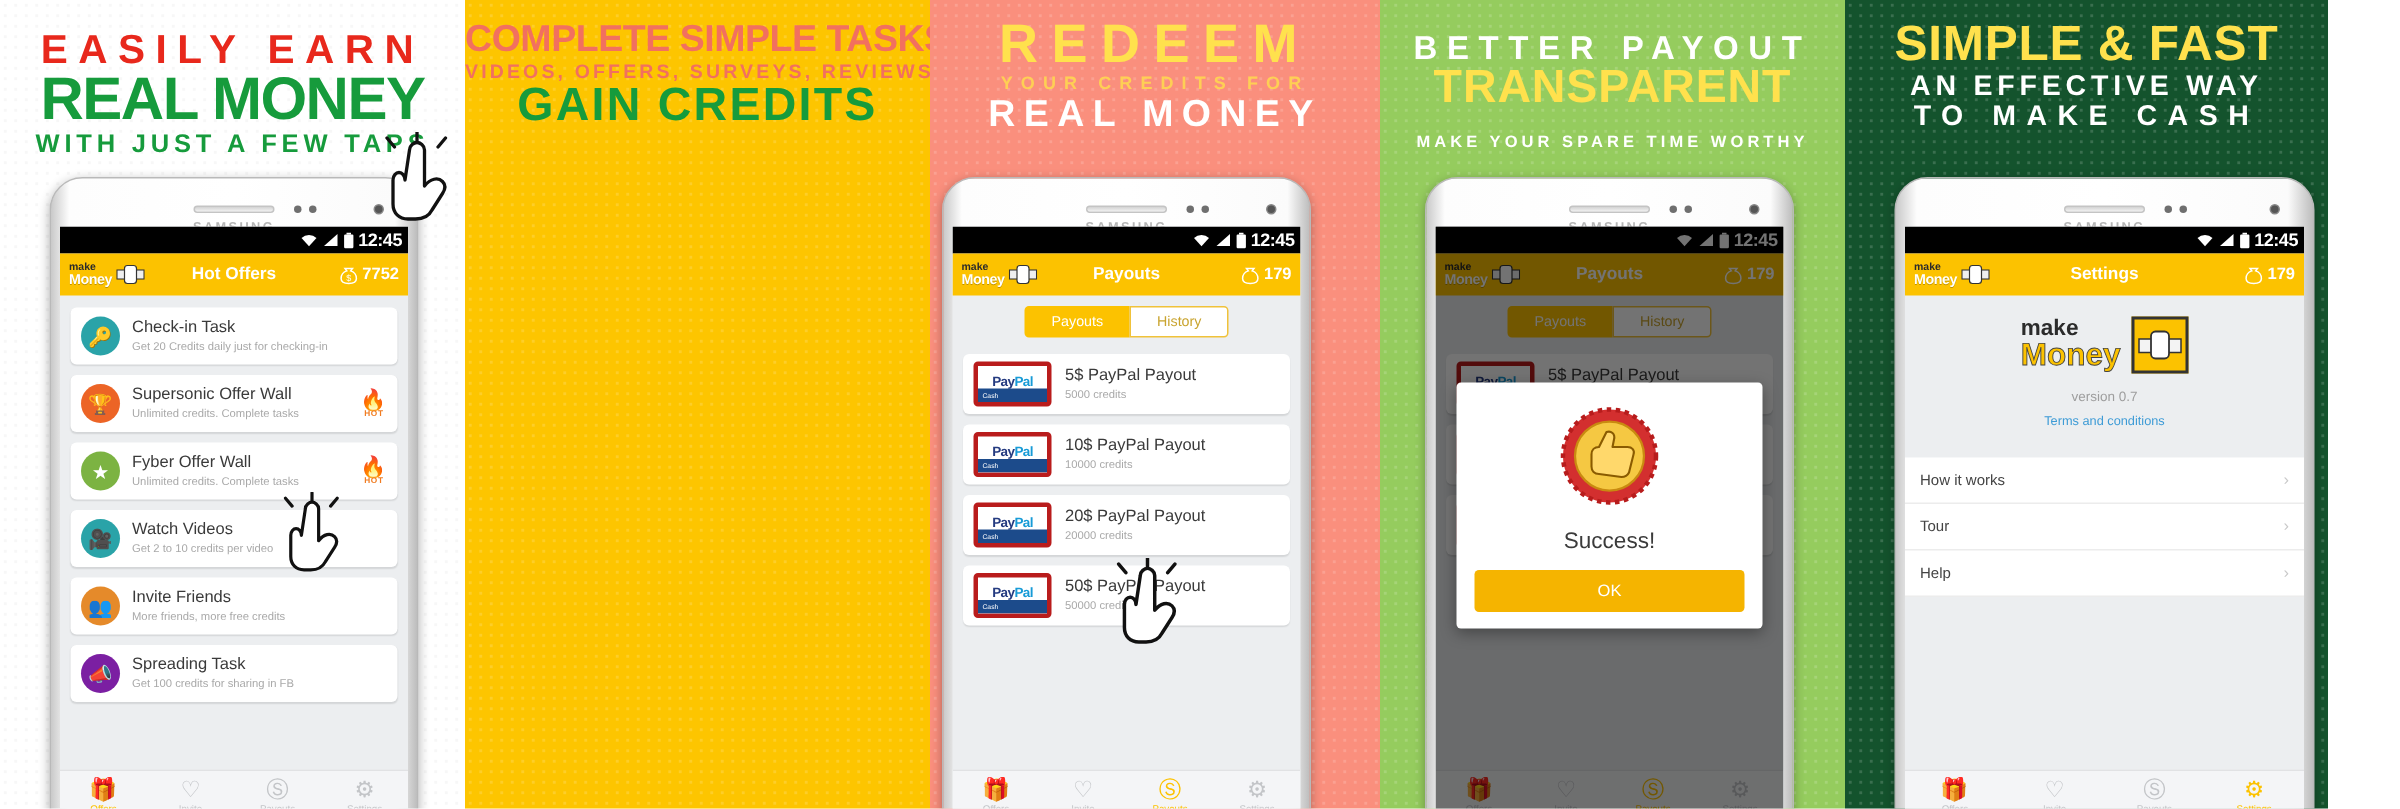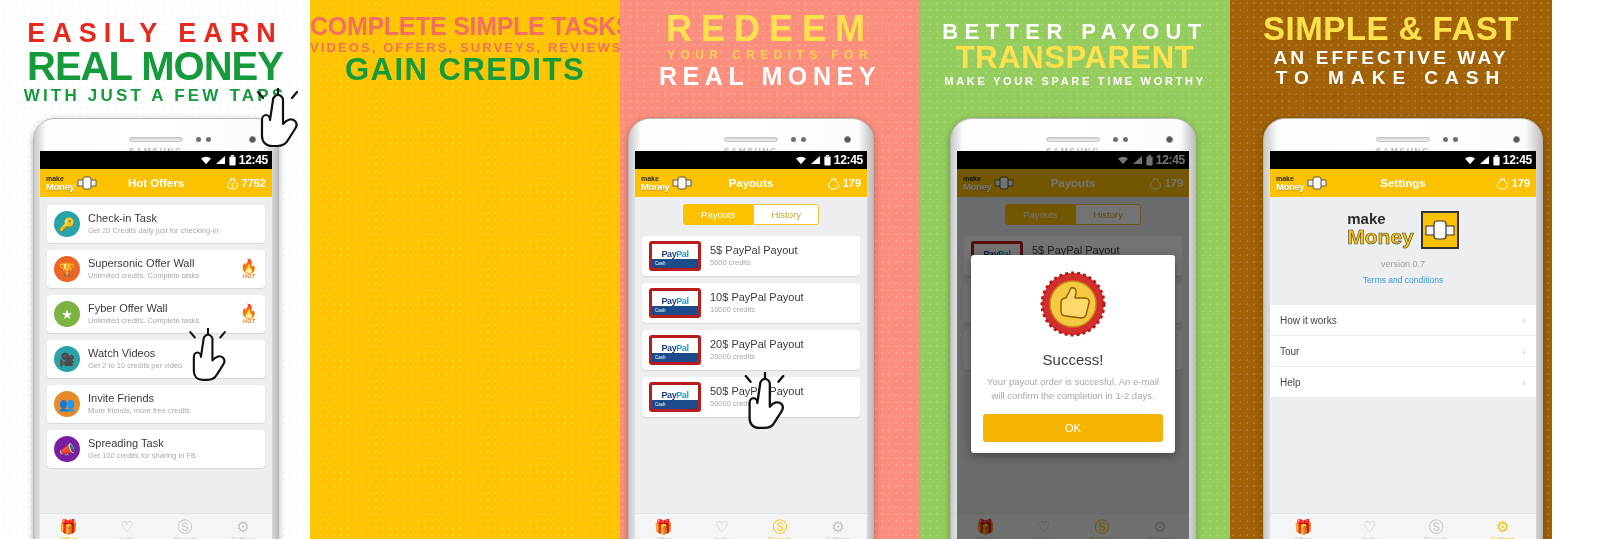--- a/index.html
+++ b/index.html
@@ -7,21 +7,21 @@
     width:1600px; height:539px; overflow:hidden;
     font-family:"Liberation Sans", sans-serif;
     background:#fff;
   }
   .strip { display:flex; width:1600px; height:539px; }
   .panel { position:relative; height:539px; overflow:hidden; }
   .p1 { width:310px; background:#ffffff; }
   .p2 { width:310px; background:#fdc500; }
   .p3 { width:300px; background:#fa8f7d; }
   .p4 { width:310px; background:#95cc5e; }
-  .p5 { width:322px; background:#a16207; }
+  .p5 { width:322px; background:#14532d; }
 
   
   .dots { position:absolute; inset:0;
     background-image:radial-gradient(rgba(255,255,255,.16) 1px, transparent 1px);
     background-size:7px 7px; pointer-events:none; }
   .p1 .dots { background-image:radial-gradient(rgba(0,0,0,.03) 1px, transparent 1px); }
 
   
   .head { position:absolute; left:0; right:0; top:0; text-align:center; z-index:4; }
   .hl { display:block; white-space:nowrap; line-height:1.02; }
@@ -33,21 +33,21 @@
   .p2 .hl1 { font-size:25px; font-weight:bold; color:#f2705f; letter-spacing:-.3px; padding-top:14px; }
   .p2 .hl2 { font-size:13px; font-weight:bold; color:#f2705f; letter-spacing:2.1px; margin-top:1px; }
   .p2 .hl3 { font-size:31px; font-weight:bold; color:#169b3c; letter-spacing:1.5px; margin-top:0px; }
 
   .p3 .hl1 { font-size:36px; font-weight:bold; color:#ffe14d; letter-spacing:9px; padding-top:11px; }
   .p3 .hl2 { font-size:12px; font-weight:bold; color:#ffd84f; letter-spacing:5.4px; margin-top:1px; opacity:.88; }
   .p3 .hl3 { font-size:25px; font-weight:bold; color:#ffffff; letter-spacing:5.6px; margin-top:3px; }
 
   .p4 .hl1 { font-size:22px; font-weight:bold; color:#ffffff; letter-spacing:6.4px; padding-top:21px; }
   .p4 .hl2 { font-size:31px; font-weight:bold; color:#ffe14d; letter-spacing:.6px; margin-top:-1px; }
-  .p4 .hl3 { font-size:11px; font-weight:bold; color:#ffffff; letter-spacing:2.7px; margin-top:2px; }
+  .p4 .hl3 { font-size:11px; font-weight:bold; color:#ffffff; letter-spacing:2.7px; margin-top:16px; }
 
   .p5 .hl1 { font-size:33px; font-weight:bold; color:#ffe14d; letter-spacing:.5px; padding-top:12px; }
   .p5 .hl2 { font-size:19px; font-weight:bold; color:#ffffff; letter-spacing:3.2px; margin-top:2px; }
   .p5 .hl3 { font-size:19px; font-weight:bold; color:#ffffff; letter-spacing:7px; margin-top:1px; }
 
   
   .phone { position:absolute; width:246px; height:430px;
     background:linear-gradient(90deg,#c9c9c9 0,#fdfdfd 5%,#ffffff 50%,#fbfbfb 94%,#bdbdbd 100%);
     border-radius:22px 22px 10px 10px;
     box-shadow:0 2px 7px rgba(0,0,0,.30);
@@ -577,21 +577,20 @@
         <div class="dim"></div>
         <div class="modal" style="top:104px;">
           <svg width="74" height="74" viewBox="0 0 74 74">
             <circle cx="37" cy="37" r="31" fill="#d32f2f"></circle>
             <circle cx="37" cy="37" r="31" fill="none" stroke="#b71c1c" stroke-width="3" stroke-dasharray="3 3"></circle>
             <circle cx="37" cy="37" r="23" fill="#f5c842"></circle>
             <circle cx="37" cy="37" r="23" fill="none" stroke="#c98a10" stroke-width="1.5"></circle>
             <path d="M30 49c-3 0-5-2-5-5V36c0-3 2-5 5-5l5-10c3-1 6 1 5 5l-1 5h10c3 0 5 2 4 5l-3 12c-1 2-3 3-5 3z" fill="#ffd86b" stroke="#8a5b00" stroke-width="1.4" stroke-linejoin="round"></path>
           </svg>
           <div class="mtitle">Success!</div>
-          <div class="mtext">Your payout order is succesful. An e-mail will confirm the completion in 1-2 days.</div>
           <button class="mbtn">OK</button>
         </div>
       </div>
     </div>
   </div>
 
   <div class="panel p5">
     <div class="dots"></div>
     <div class="head">
       <span class="hl hl1">SIMPLE &amp; FAST</span>

